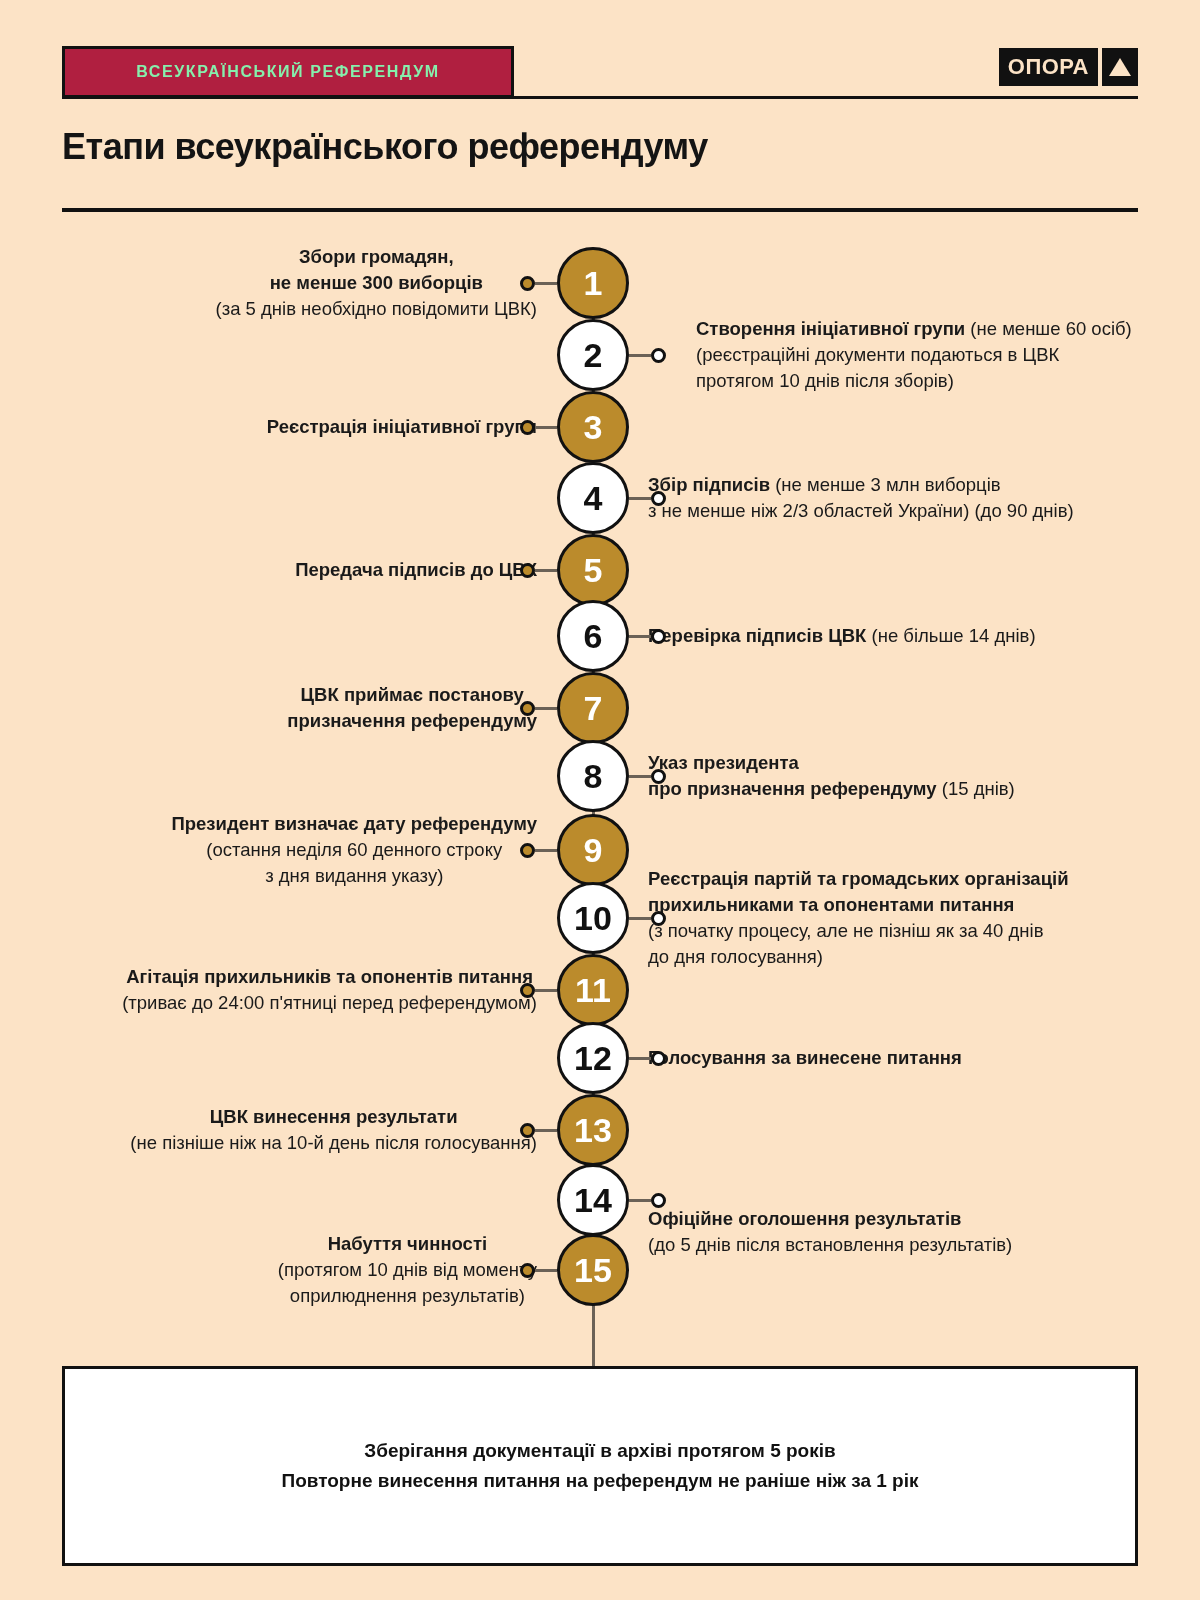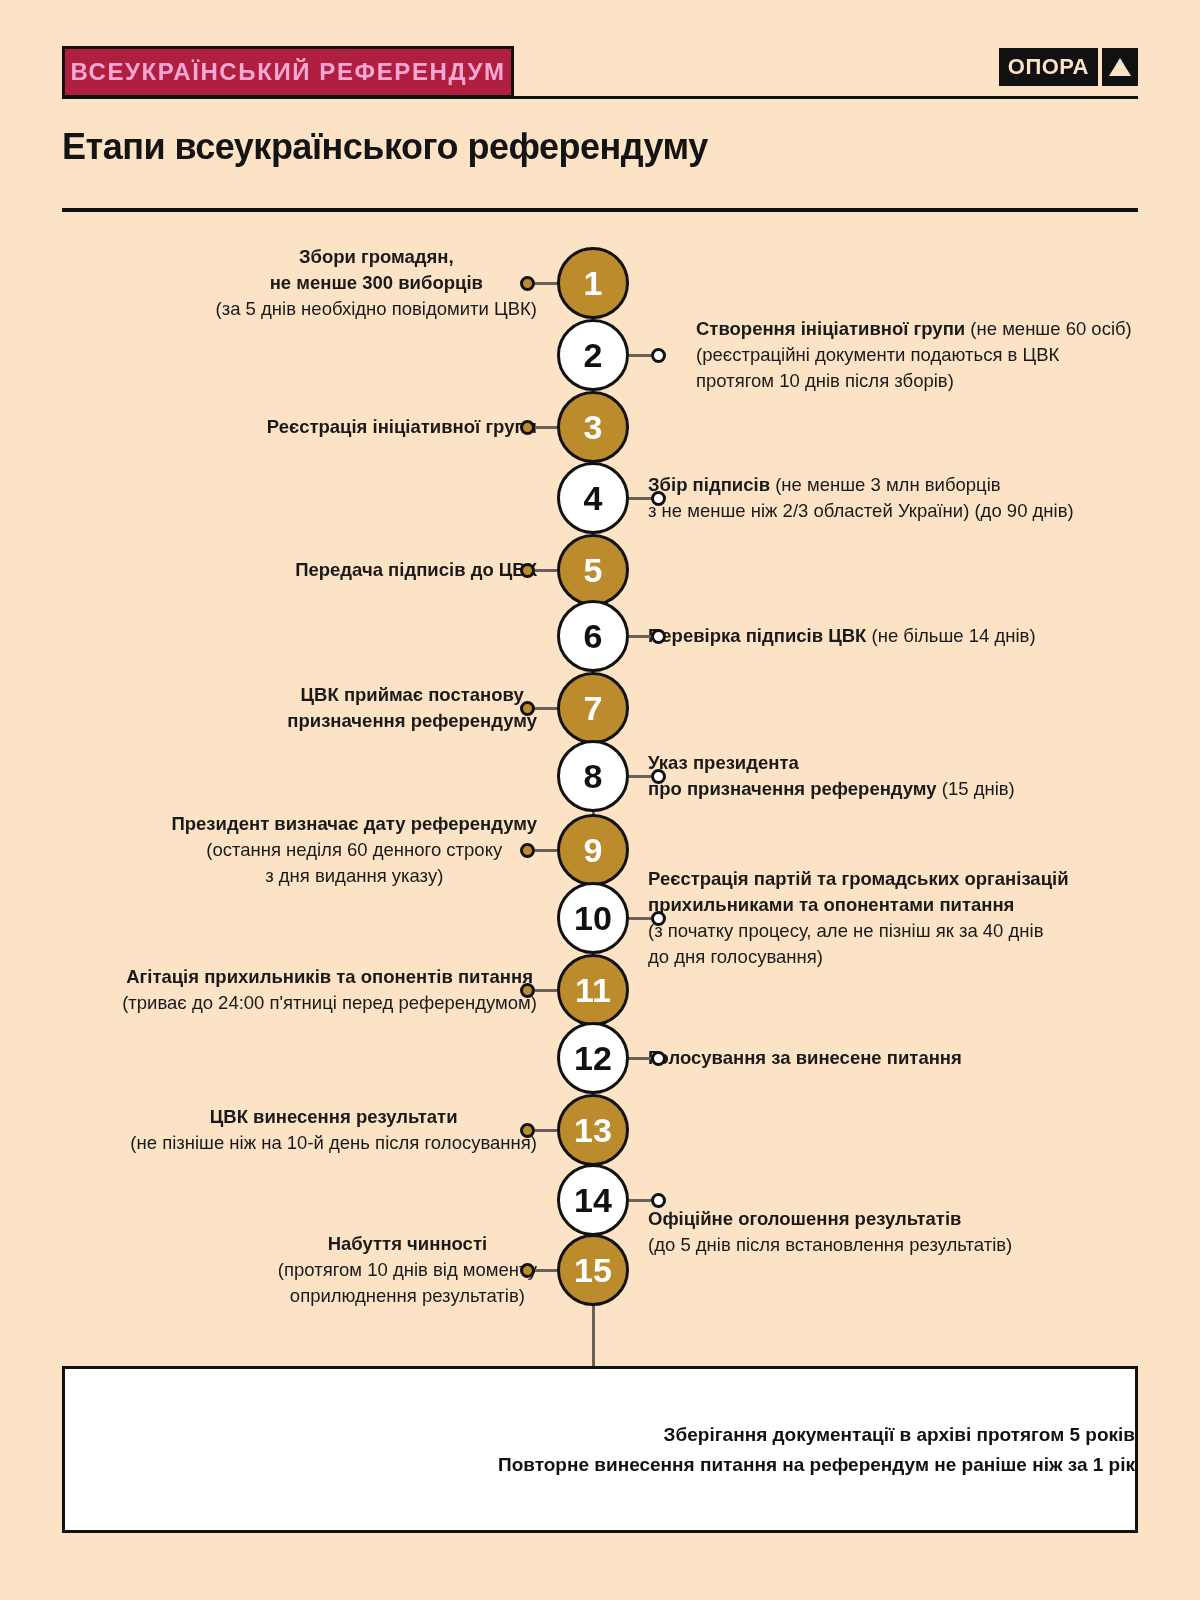--- a/index.html
+++ b/index.html
@@ -29,22 +29,22 @@
     left: 62px; top: 46px;
     width: 452px; height: 52px;
     background: #b01f40;
     border: 3px solid #111111;
     box-sizing: border-box;
     display: flex;
     align-items: center;
     justify-content: center;
   }
   .kicker-text {
-    color: #f9a8d4;
-    font-size: 24px;
+    color: #86efac;
+    font-size: 16px;
     font-weight: bold;
     letter-spacing: 1.6px;
     white-space: nowrap;
   }
   .header-rule {
     position: absolute;
     left: 62px; top: 96px;
     width: 1076px; height: 3px;
     background: #111111;
   }
@@ -170,27 +170,27 @@
     left: 648px;
     text-align: left;
   }
   .label .b { font-weight: bold; }
   .label .n { font-weight: normal; }
 
   
   .footer-box {
     position: absolute;
     left: 62px; top: 1366px;
-    width: 1076px; height: 167px;
+    width: 1076px; height: 200px;
     background: #ffffff;
     border: 3px solid #111111;
     box-sizing: border-box;
     display: flex;
     flex-direction: column;
-    align-items: flex-end;
+    align-items: center;
     justify-content: center;
     gap: 8px;
   }
   .footer-line {
     font-size: 19px;
     font-weight: bold;
     color: #111111;
     text-align: center;
   }
 </style>

